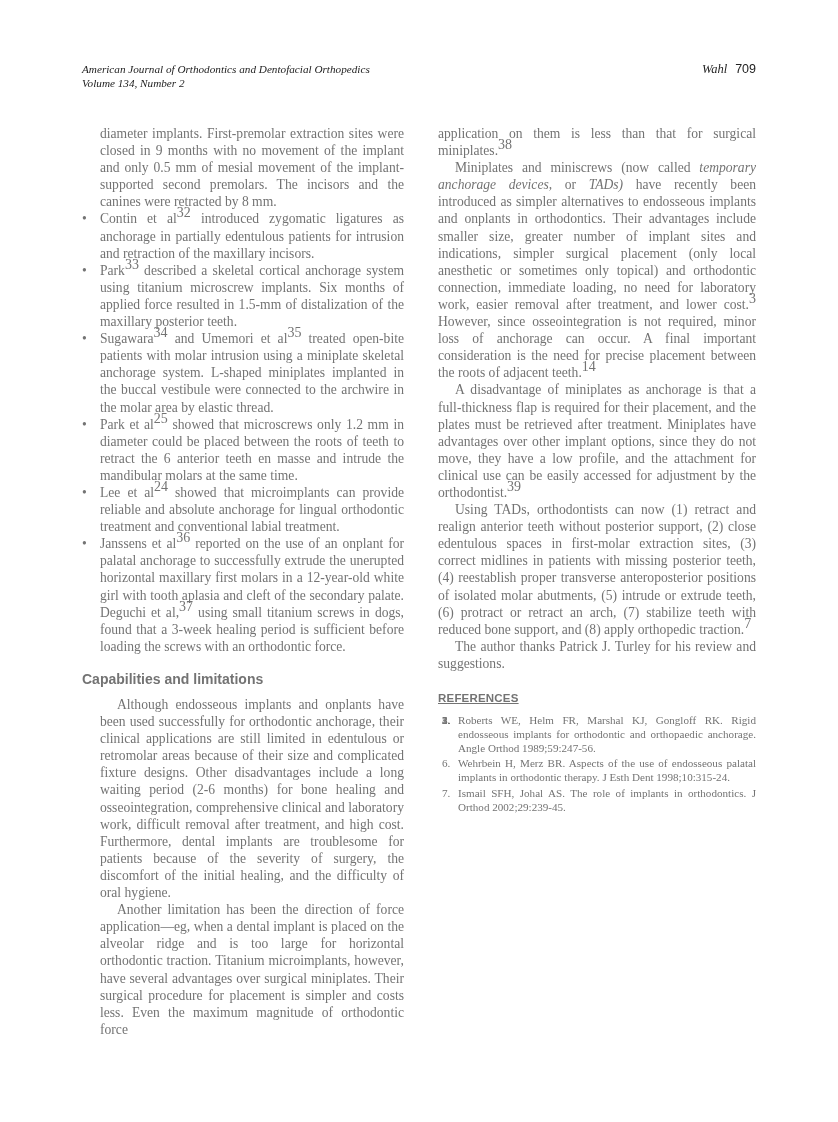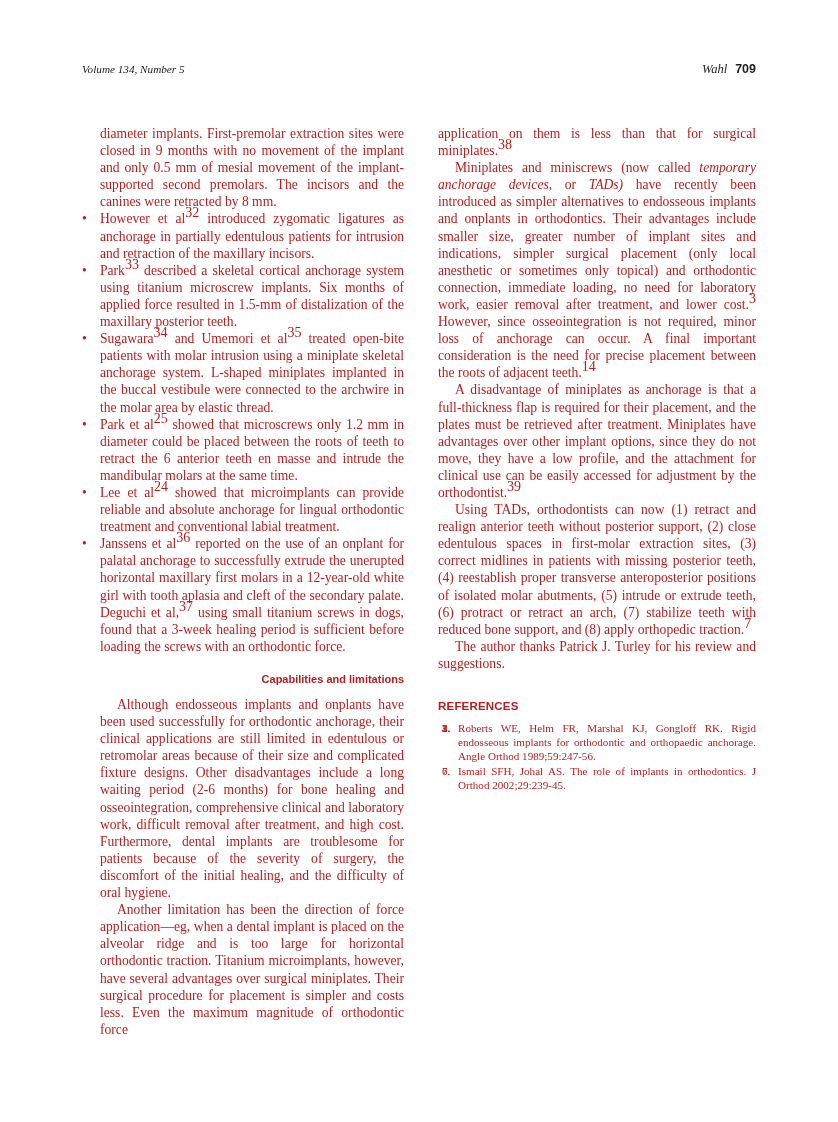--- a/index.html
+++ b/index.html
@@ -1,50 +1,51 @@
 <!DOCTYPE html>
 <html><head>
 <meta charset="utf-8">
 <style>
   html, body { margin: 0; padding: 0; background: #ffffff; }
   body { width: 838px; height: 1122px; position: relative; overflow: hidden; color: #1a1a1a; }
   .header { position: absolute; left: 82px; top: 62px; width: 674px; font-family: "Liberation Serif", serif; font-style: italic; font-size: 11.2px; line-height: 14px; color: #222; }
   .header .right { position: absolute; right: 0; top: 0; font-size: 12.5px; }
-  .header .pg { font-family: "Liberation Sans", sans-serif; font-style: normal; font-weight: bold; margin-left: 8px; font-size: 12.5px; }
-  .col { position: absolute; top: 125px; width: 322px; font-family: "Liberation Serif", serif; font-size: 13.6px; line-height: 17.1px; text-align: justify; color: #b91c1c; }
+  .header .pg { font-family: "Liberation Sans", sans-serif; font-style: normal; font-weight: normal; margin-left: 8px; font-size: 12.5px; }
+  .col { position: absolute; top: 125px; width: 322px; font-family: "Liberation Serif", serif; font-size: 13.6px; line-height: 17.1px; text-align: justify; color: #737373; }
   .col.left { left: 100px; width: 304px; }
   .col.right { left: 438px; width: 318px; }
   .col p { margin: 0; }
   .indent { text-indent: 17px; }
   sup { font-size: 14px; line-height: 0; vertical-align: 6px; }
   ul.bullets { list-style: none; margin: 0; padding: 0; }
   ul.bullets li { position: relative; margin: 0; }
   ul.bullets li .dot { position: absolute; left: -18px; top: 0; }
-  .heading { font-family: "Liberation Sans", sans-serif; font-weight: bold; font-size: 11px; margin: 16px 0 8px -18px; text-align: right; }
+  .heading { font-family: "Liberation Sans", sans-serif; font-weight: bold; font-size: 14px; margin: 16px 0 8px -18px; text-align: left; }
   .full { margin-left: -18px; }
-  .refs-title { font-family: "Liberation Sans", sans-serif; font-weight: bold; font-size: 11.5px; margin: 26px 0 6px 0; letter-spacing: 0.2px; }
+  .refs-title { font-family: "Liberation Sans", sans-serif; font-weight: bold; font-size: 11.5px; margin: 18px 0 6px 0; letter-spacing: 0.2px; text-decoration: underline; }
   ol.refs { list-style: none; margin: 0; padding: 0; font-size: 11.1px; line-height: 14.1px; }
   ol.refs li { position: relative; padding-left: 20px; margin-bottom: 1px; }
   ol.refs li .num { position: absolute; left: 4px; top: 0; }
   em { font-style: italic; }
 </style>
 </head>
 <body>
 
 <div class="header">
-  <div>Volume 134, Number 5</div>
+  <div>American Journal of Orthodontics and Dentofacial Orthopedics</div>
+  <div>Volume 134, Number 2</div>
   <div class="right">
     <span>Wahl</span><span class="pg">709</span>
   </div>
 </div>
 
 <div class="col left">
   <p>diameter implants. First-premolar extraction sites were closed in 9 months with no movement of the implant and only 0.5 mm of mesial movement of the implant-supported second premolars. The incisors and the canines were retracted by 8 mm.</p>
   <ul class="bullets">
-    <li><span class="dot">•</span><span>However et al</span><sup>32</sup><span> introduced zygomatic ligatures as anchorage in partially edentulous patients for intrusion and retraction of the maxillary incisors.</span></li>
+    <li><span class="dot">•</span><span>Contin et al</span><sup>32</sup><span> introduced zygomatic ligatures as anchorage in partially edentulous patients for intrusion and retraction of the maxillary incisors.</span></li>
     <li><span class="dot">•</span><span>Park</span><sup>33</sup><span> described a skeletal cortical anchorage system using titanium microscrew implants. Six months of applied force resulted in 1.5-mm of distalization of the maxillary posterior teeth.</span></li>
     <li><span class="dot">•</span><span>Sugawara</span><sup>34</sup><span> and Umemori et al</span><sup>35</sup><span> treated open-bite patients with molar intrusion using a miniplate skeletal anchorage system. L-shaped miniplates implanted in the buccal vestibule were connected to the archwire in the molar area by elastic thread.</span></li>
     <li><span class="dot">•</span><span>Park et al</span><sup>25</sup><span> showed that microscrews only 1.2 mm in diameter could be placed between the roots of teeth to retract the 6 anterior teeth en masse and intrude the mandibular molars at the same time.</span></li>
     <li><span class="dot">•</span><span>Lee et al</span><sup>24</sup><span> showed that microimplants can provide reliable and absolute anchorage for lingual orthodontic treatment and conventional labial treatment.</span></li>
     <li><span class="dot">•</span><span>Janssens et al</span><sup>36</sup><span> reported on the use of an onplant for palatal anchorage to successfully extrude the unerupted horizontal maxillary first molars in a 12-year-old white girl with tooth aplasia and cleft of the secondary palate. Deguchi et al,</span><sup>37</sup><span> using small titanium screws in dogs, found that a 3-week healing period is sufficient before loading the screws with an orthodontic force.</span></li>
   </ul>
   <div class="heading">Capabilities and limitations</div>
   <p class="full indent">Although endosseous implants and onplants have been used successfully for orthodontic anchorage, their clinical applications are still limited in edentulous or retromolar areas because of their size and complicated fixture designs. Other disadvantages include a long waiting period (2-6 months) for bone healing and osseointegration, comprehensive clinical and laboratory work, difficult removal after treatment, and high cost. Furthermore, dental implants are troublesome for patients because of the severity of surgery, the discomfort of the initial healing, and the difficulty of oral hygiene.</p>
   <p class="full indent">Another limitation has been the direction of force application—eg, when a dental implant is placed on the alveolar ridge and is too large for horizontal orthodontic traction. Titanium microimplants, however, have several advantages over surgical miniplates. Their surgical procedure for placement is simpler and costs less. Even the maximum magnitude of orthodontic force</p>
 </div>
@@ -55,16 +56,16 @@
   <p class="indent"><span>A disadvantage of miniplates as anchorage is that a full-thickness flap is required for their placement, and the plates must be retrieved after treatment. Miniplates have advantages over other implant options, since they do not move, they have a low profile, and the attachment for clinical use can be easily accessed for adjustment by the orthodontist.</span><sup>39</sup></p>
   <p class="indent"><span>Using TADs, orthodontists can now (1) retract and realign anterior teeth without posterior support, (2) close edentulous spaces in first-molar extraction sites, (3) correct midlines in patients with missing posterior teeth, (4) reestablish proper transverse anteroposterior positions of isolated molar abutments, (5) intrude or extrude teeth, (6) protract or retract an arch, (7) stabilize teeth with reduced bone support, and (8) apply orthopedic traction.</span><sup>7</sup></p>
   <p class="indent">The author thanks Patrick J. Turley for his review and suggestions.</p>
   <div class="refs-title">REFERENCES</div>
   <ol class="refs">
     <li><span class="num">1.</span></li>
     <li><span class="num">2.</span></li>
     <li><span class="num">3.</span></li>
     <li><span class="num">4.</span></li>
     <li><span class="num">5.</span><span>Roberts WE, Helm FR, Marshal KJ, Gongloff RK. Rigid endosseous implants for orthodontic and orthopaedic anchorage. Angle Orthod 1989;59:247-56.</span></li>
-    <li><span class="num">6.</span></li>
+    <li><span class="num">6.</span><span>Wehrbein H, Merz BR. Aspects of the use of endosseous palatal implants in orthodontic therapy. J Esth Dent 1998;10:315-24.</span></li>
     <li><span class="num">7.</span><span>Ismail SFH, Johal AS. The role of implants in orthodontics. J Orthod 2002;29:239-45.</span></li>
   </ol>
 </div>
 
 </body></html>

